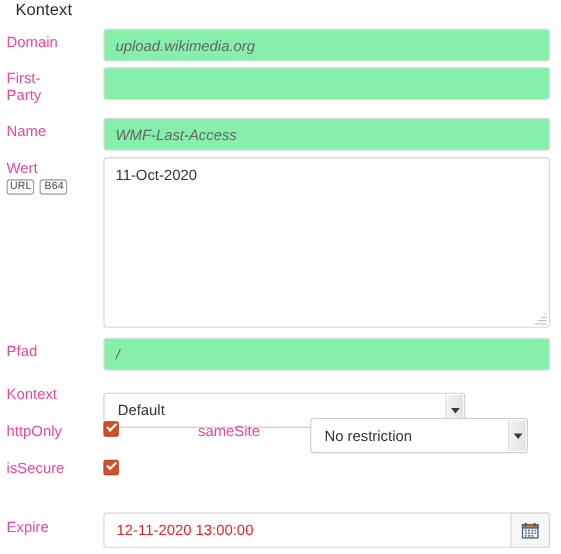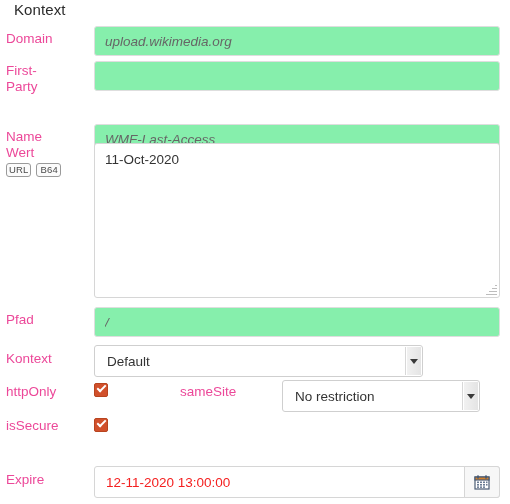--- a/index.html
+++ b/index.html
@@ -226,21 +226,21 @@
     <div class="lbl" style="top:5px;">Domain</div>
     <input class="field disabled" type="text" readonly="" style="left: 94px; top: 0px; width: 406px; height: 30px;" value="upload.wikimedia.org">
   </div>
 
   <div class="row" style="top:61px;height:30px;">
     <div class="lbl" style="top:2px;">First-
 Party</div>
     <input class="field disabled" type="text" readonly="" style="left: 94px; top: 0px; width: 406px; height: 30px;" value="">
   </div>
 
-  <div class="row" style="top:124px;height:30px;">
+  <div class="row" style="top:107px;height:30px;">
     <div class="lbl" style="top:5px;">Name</div>
     <input class="field disabled" type="text" readonly="" style="left: 94px; top: 0px; width: 406px; height: 30px;" value="WMF-Last-Access">
   </div>
 
   <div class="row" style="top:143px;height:160px;">
     <div class="lbl" style="top:2px;">Wert</div>
     <div class="badge" style="left:6px;top:20px;width:25px;">URL</div>
     <div class="badge" style="left:36px;top:20px;width:25px;text-align:right;">B64</div>
 
     <textarea class="wert-area" style="left: 94px; top: 0px; width: 406px; height: 155px;">11-Oct-2020</textarea>
@@ -252,21 +252,21 @@
     </div>
   </div>
 
   <div class="row" style="top:307px;height:30px;">
     <div class="lbl" style="top:5px;">Pfad</div>
     <input class="field disabled" type="text" readonly="" style="left: 94px; top: 0px; width: 406px; height: 30px;" value="/">
   </div>
 
   <div class="row" style="top:345px;height:32px;">
     <div class="lbl" style="top:6px;">Kontext</div>
-    <div class="sel" style="left:94px;top:0;width:329px;height:32px;">
+    <div class="sel" style="left:94px;top:12px;width:329px;height:32px;">
       <span class="sel-text">Default</span>
       <span class="sel-btn">
         <span class="arrow"></span>
       </span>
     </div>
   </div>
 
   <div class="row" style="top:380px;height:32px;">
     <div class="lbl" style="top:4px;">httpOnly</div>
     <div class="cb on" style="left:94px;top:3px;">

